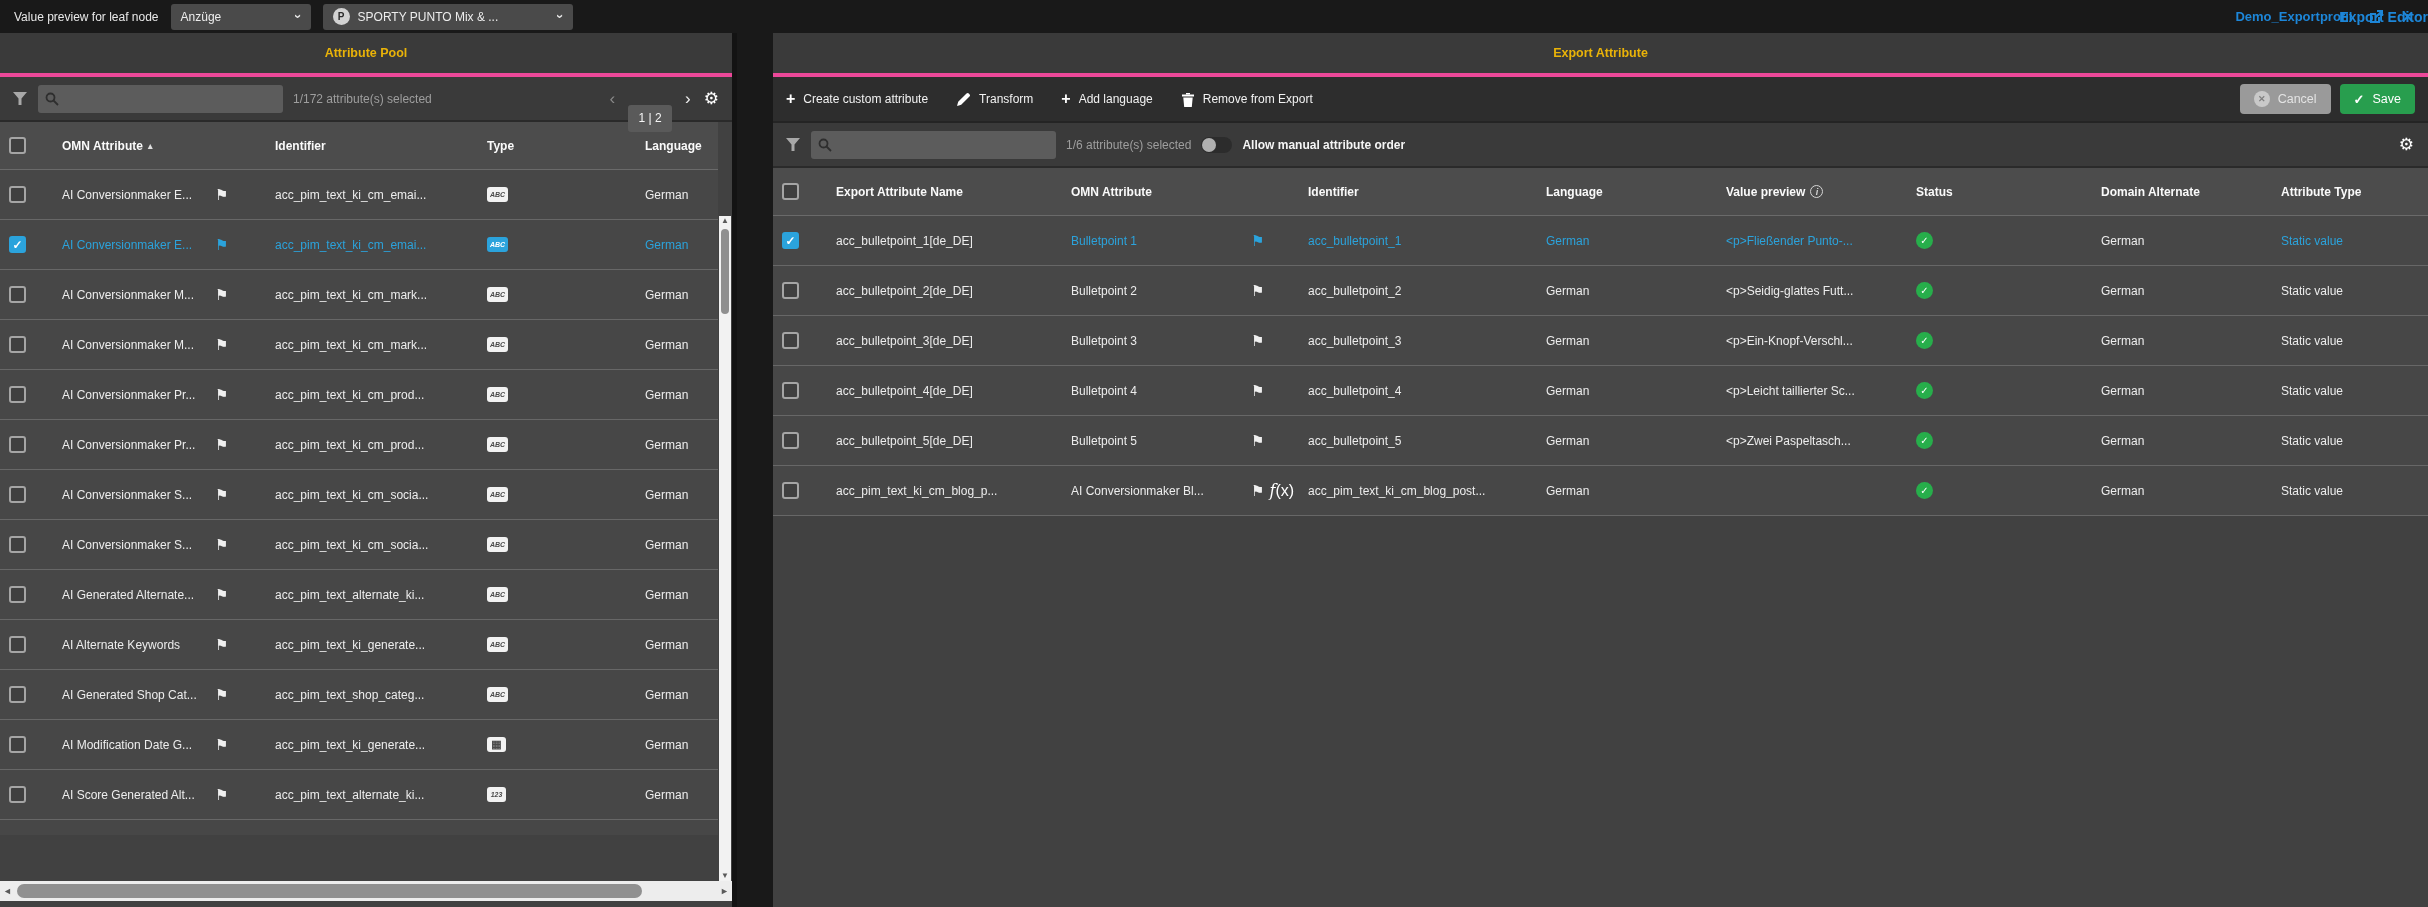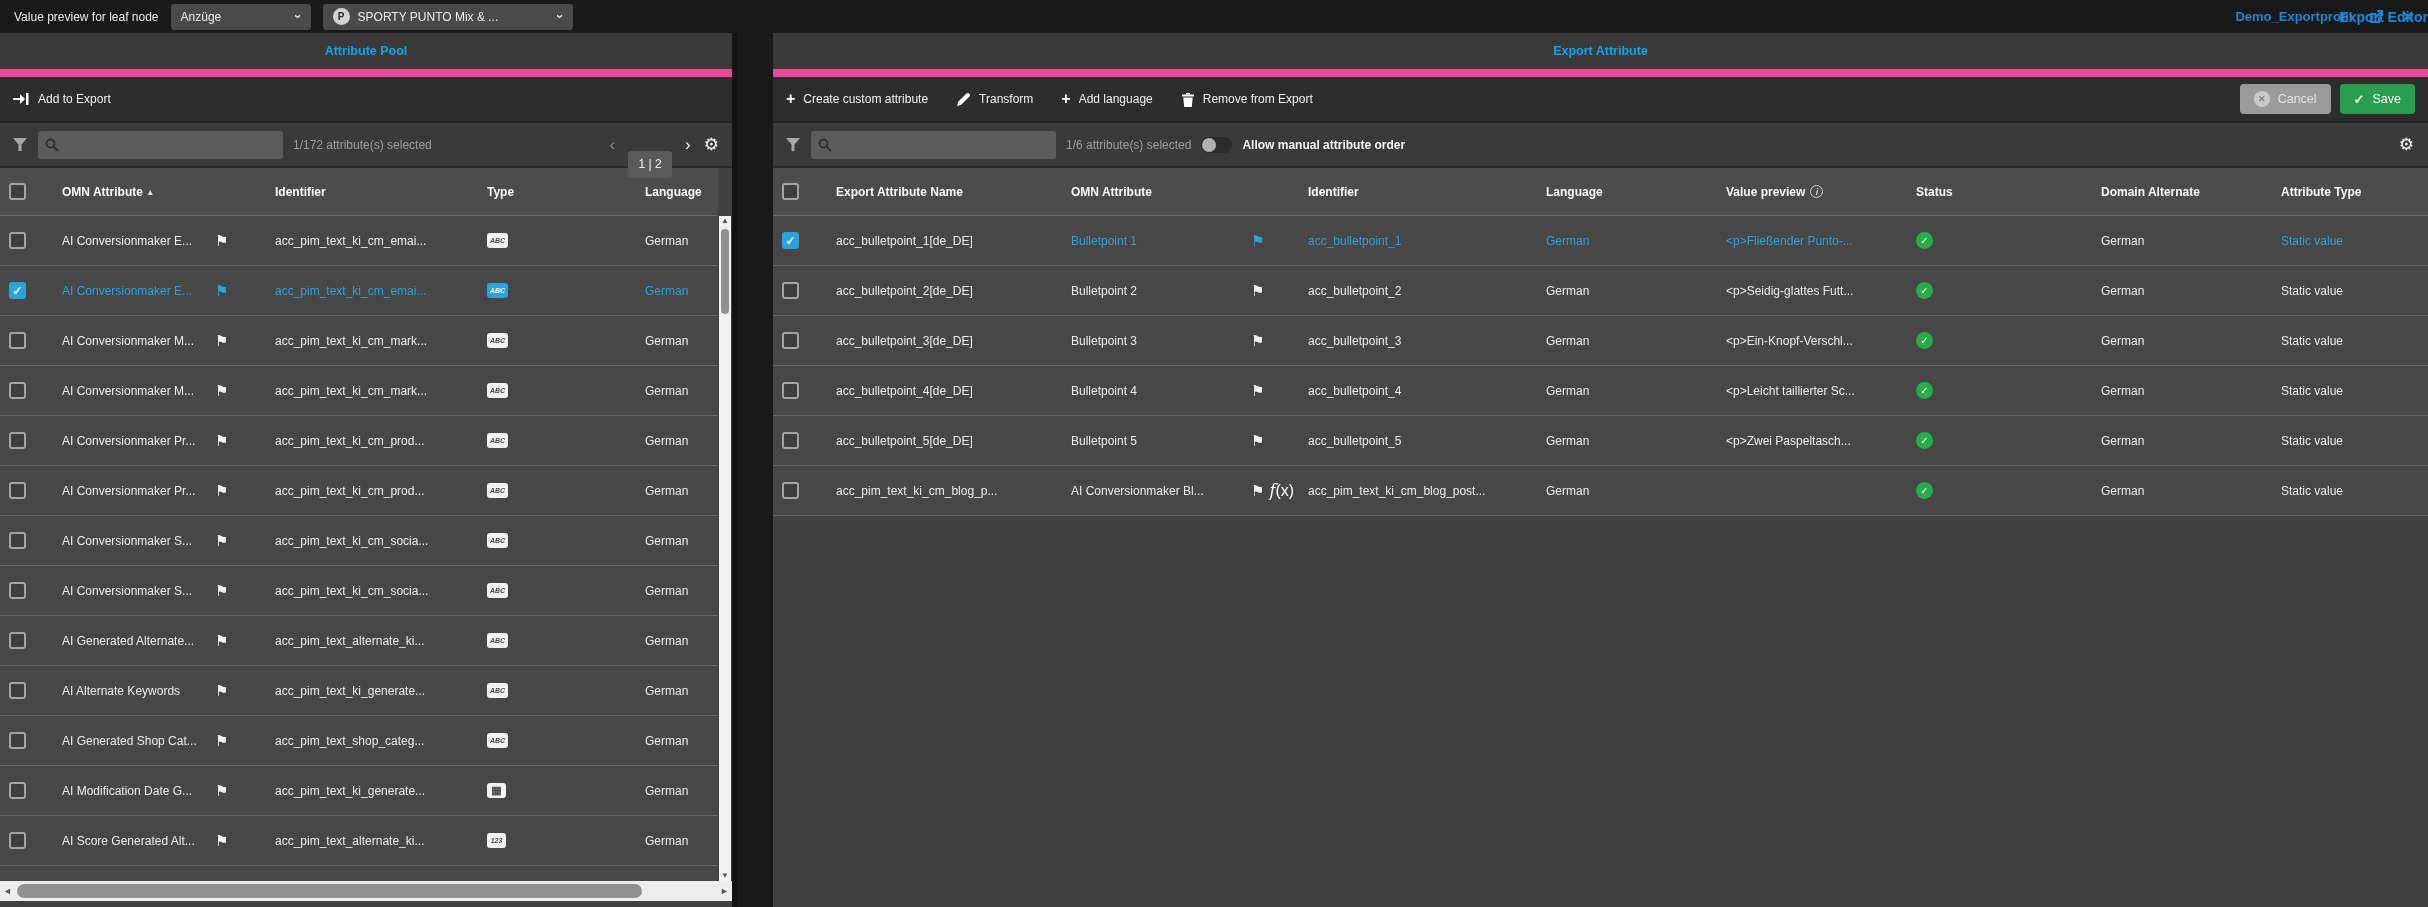--- a/index.html
+++ b/index.html
@@ -26,22 +26,22 @@
   .close-x { color:#1d86d8; font-weight:700; font-size:15px; cursor:pointer; }
 
   
   .panels { display:flex; height:874px; }
   .panel { position:relative; display:flex; flex-direction:column; background:#414141; }
   .panel-left { width:732px; }
   .panel-divider { width:5px; background:#131313; }
   .panel-right { flex:1;margin-left:36px; }
 
   .panel-header { height:44px; background:#3a3a3a; display:flex; align-items:center;
-    justify-content:center; font-weight:600; font-size:12.5px; color:#0ea5e9;
-    border-bottom:8px solid #ec4899; }
+    justify-content:center; font-weight:600; font-size:12.5px; color:#eab308;
+    border-bottom:4px solid #ec4899; }
   .panel-toolbar { height:46px; background:#2d2d2d; display:flex; align-items:center;
     padding:0 13px; gap:28px; border-bottom:2px solid #242424; }
   .tool { display:flex; align-items:center; gap:8px; cursor:pointer; color:#f2f2f2; white-space:nowrap; }
   .tool svg { display:block; }
   .plus-glyph { font-size:16px; font-weight:700; color:#fff; line-height:1; }
 
   .filter-row { height:45px; background:#3a3a3a; display:flex; align-items:center;
     padding:0 13px; gap:10px; border-bottom:2px solid #2a2a2a; position:relative; }
   .search-box { width:245px; height:28px; background:#5c5c5c; border-radius:3px;
     display:flex; align-items:center; padding:0 7px; gap:6px; }
@@ -149,32 +149,20 @@
     </span>
     <span class="close-x">✕</span>
   </div>
 </div>
 
 <div class="panels">
 
   <div class="panel panel-left">
     <div class="panel-header">Attribute Pool</div>
 
-    <div class="panel-toolbar">
-      <div class="tool">
-        <span style="line-height:0;">
-          <svg width="17" height="14" viewBox="0 0 17 14">
-              <path d="M0 6h9v2H0z" fill="#fff"></path>
-              <path d="M7 2l5 5-5 5V2z" fill="#fff"></path>
-              <rect x="13" y="1" width="2.5" height="12" fill="#fff"></rect>
-            </svg>
-        </span>
-        <span>Add to Export</span>
-      </div>
-    </div>
 
     <div class="filter-row">
       <span style="line-height:0; cursor:pointer;">
         <svg width="15" height="13" viewBox="0 0 15 13">
             <path d="M0 0h14L8.5 6.5V13h-3V6.5z" fill="#a8a8a8"></path>
           </svg>
       </span>
       <div class="search-box">
         <span style="line-height:0;">
           <svg width="14" height="14" viewBox="0 0 14 14">

